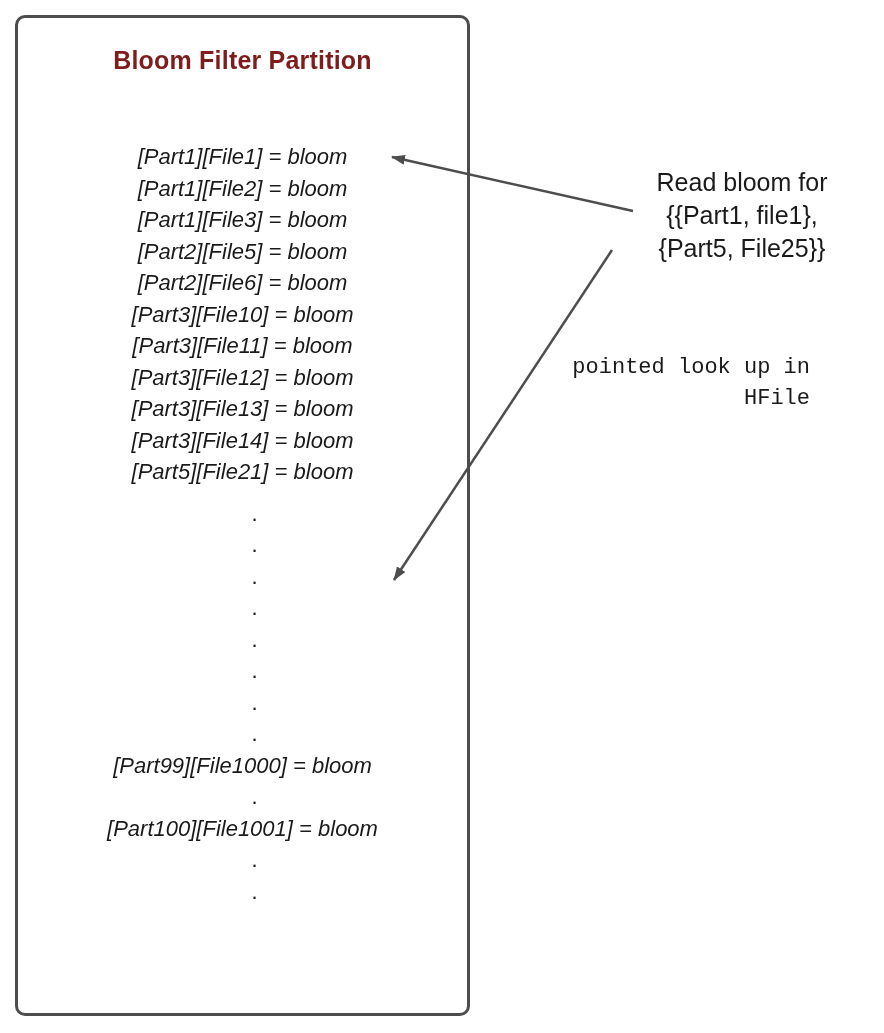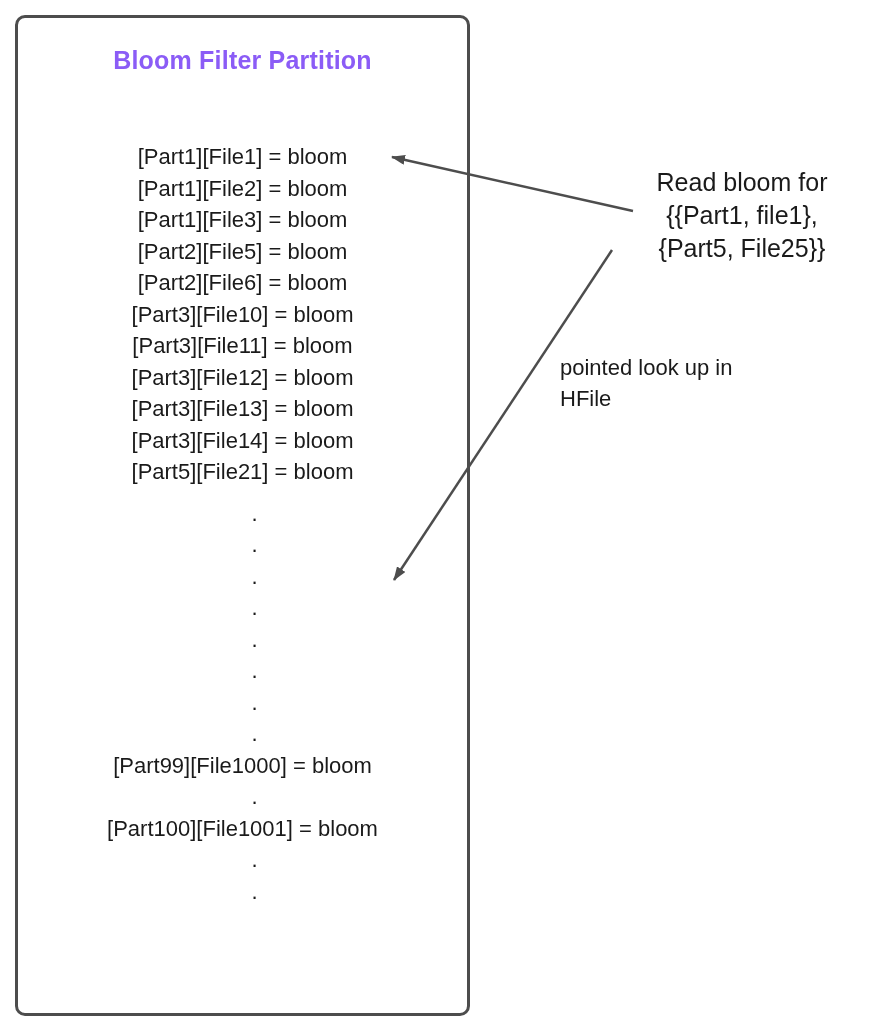--- a/index.html
+++ b/index.html
@@ -23,32 +23,33 @@
     height: 1001px;
     border: 3px solid #4d4d4d;
     border-radius: 10px;
     background: #ffffff;
   }
   .box-title {
     margin-top: 28px;
     text-align: center;
     font-size: 25px;
     font-weight: bold;
-    color: #8b5cf6;
+    color: #7f1d1d;
     letter-spacing: 0.2px;
   }
   .entries {
     margin-top: 66px;
     text-align: center;
   }
   .entry-line {
     font-size: 22px;
     line-height: 31.5px;
     color: #1a1a1a;
     white-space: nowrap;
+    font-style: italic;
   }
   .dots-group { margin-top: 10px; }
   .dot-line {
     font-size: 22px;
     line-height: 31.5px;
     color: #1a1a1a;
     transform: translateX(12px);
   }
   .annotation-read-bloom {
     position: absolute;
@@ -59,24 +60,25 @@
     font-size: 25px;
     font-weight: normal;
     line-height: 33px;
     color: #1a1a1a;
   }
   .annotation-pointed-lookup {
     position: absolute;
     left: 560px;
     top: 352px;
     width: 250px;
-    text-align: left;
+    text-align: right;
     font-size: 22px;
     line-height: 31px;
     color: #1a1a1a;
+    font-family: Liberation Mono, monospace;
   }
   .arrow-layer {
     position: absolute;
     left: 0;
     top: 0;
     width: 884px;
     height: 1033px;
     pointer-events: none;
   }
 </style>

